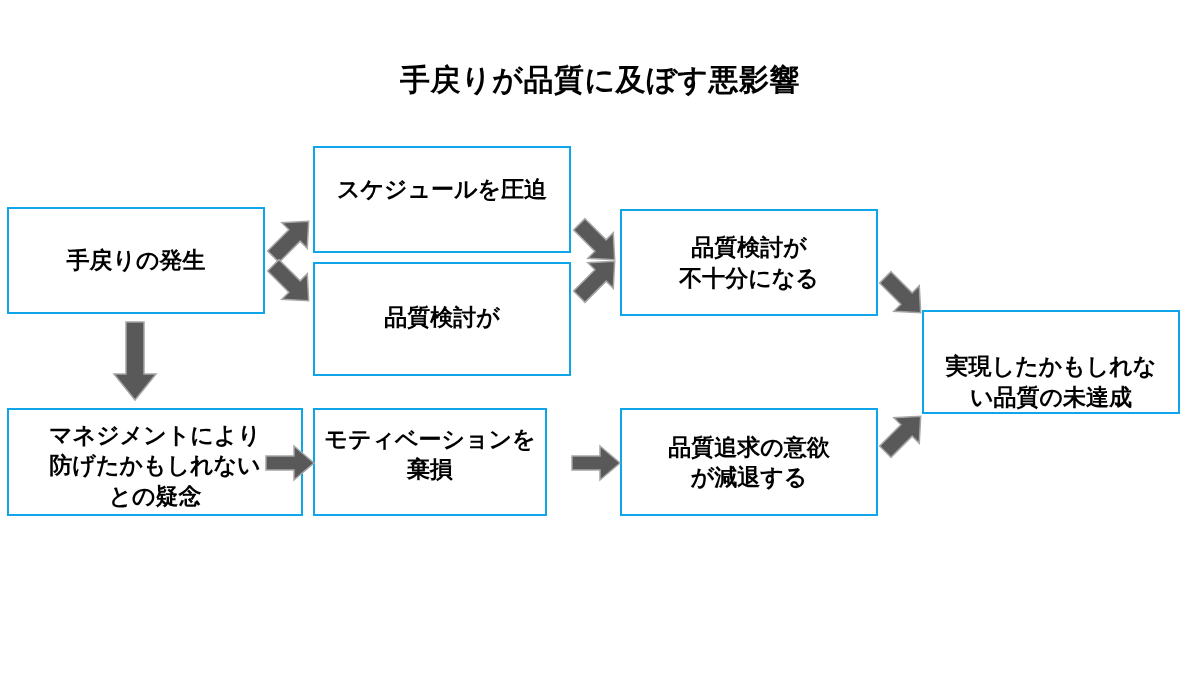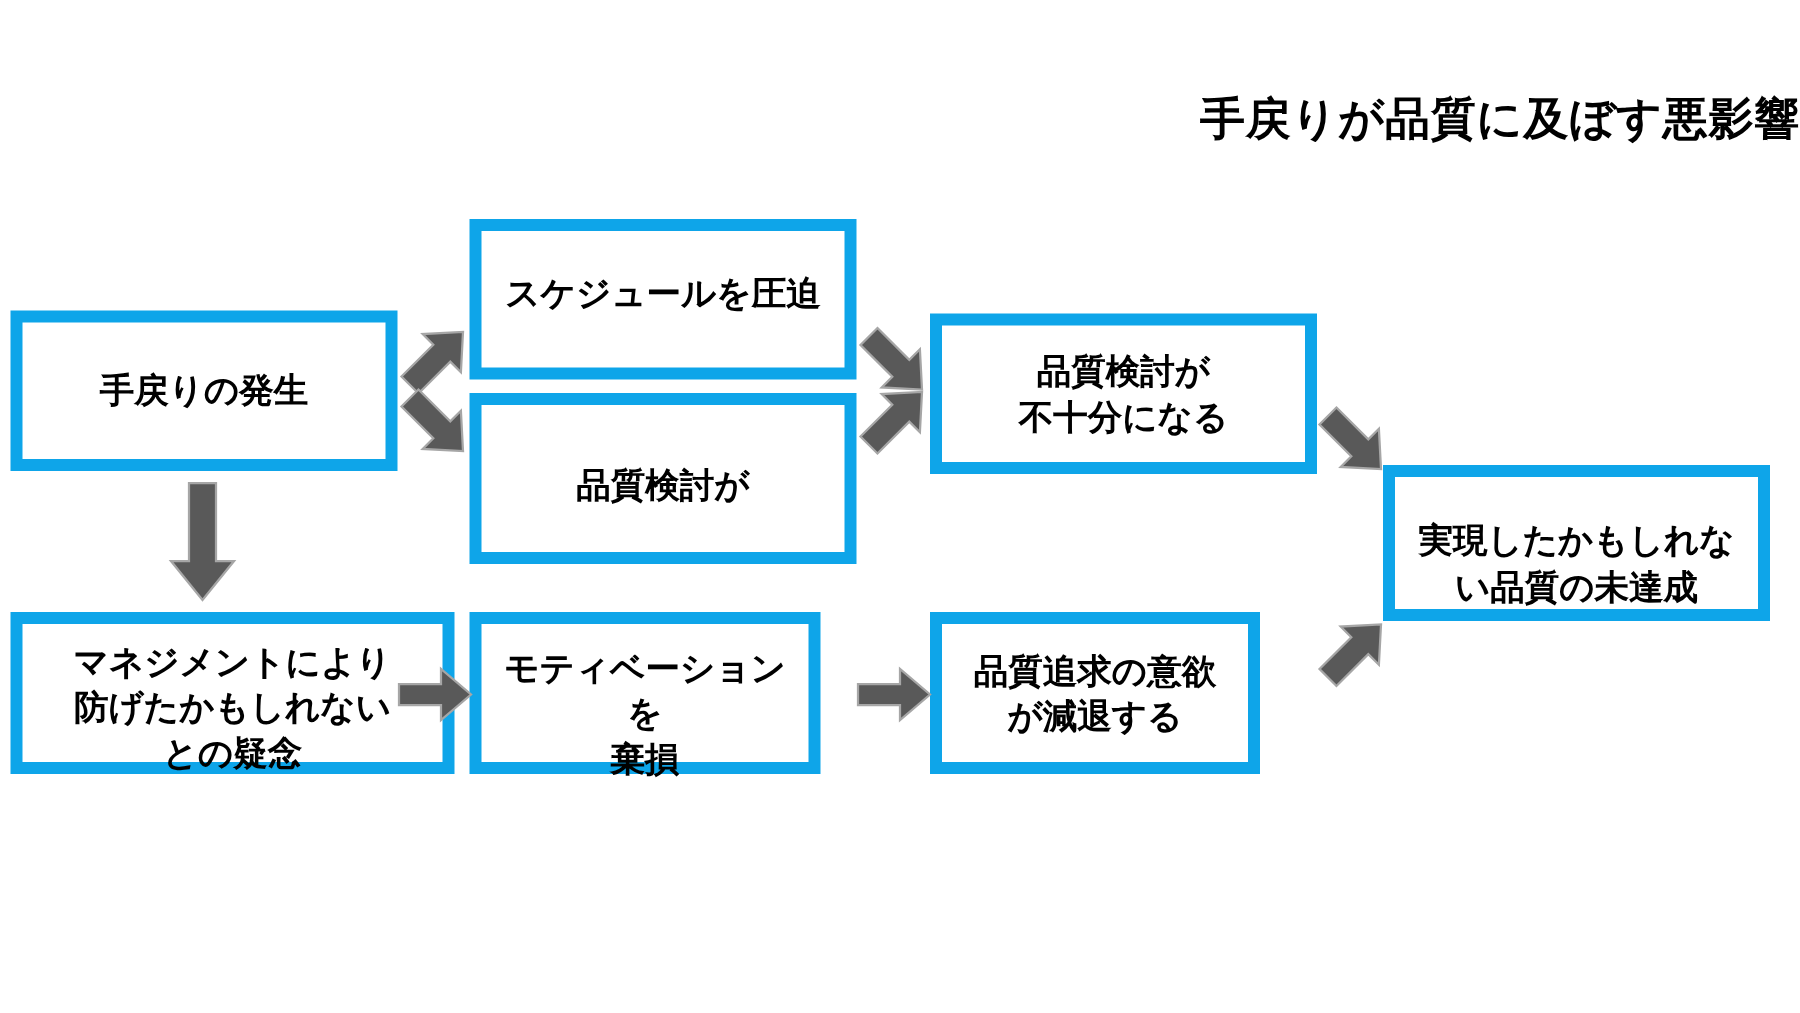--- a/index.html
+++ b/index.html
@@ -16,33 +16,33 @@
     width: 1200px;
     height: 675px;
     background: #ffffff;
     overflow: hidden;
   }
   #slide-title {
     position: absolute;
     left: 0;
     top: 62px;
     width: 1200px;
-    text-align: right;
+    text-align: center;
     font-size: 30px;
     font-weight: bold;
     color: #000000;
     letter-spacing: 0.5px;
     line-height: 1.2;
     white-space: nowrap;
   }
   .node {
     position: absolute;
     box-sizing: border-box;
     background: #ffffff;
-    border: 8px solid #0ea5e9;
+    border: 2px solid #0ea5e9;
     color: #000000;
     font-weight: bold;
     font-size: 23px;
     line-height: 1.32;
     text-align: center;
     display: flex;
     justify-content: center;
     padding: 0 6px;
   }
   .node .txt {
@@ -55,21 +55,21 @@
   .v-top    { align-items: flex-start; }
 
   
   #node-rework      { left: 7px;   top: 207px; width: 258px; height: 107px; }
   #node-schedule    { left: 313px; top: 146px; width: 258px; height: 107px; }
   #node-cost        { left: 313px; top: 262px; width: 258px; height: 114px; }
   #node-quality     { left: 620px; top: 209px; width: 258px; height: 107px; }
   #node-unrealized  { left: 922px; top: 310px; width: 258px; height: 104px; align-items: flex-end; }
   #node-doubt       { left: 7px;   top: 408px; width: 296px; height: 108px; }
   #node-motivation  { left: 313px; top: 408px; width: 234px; height: 108px; }
-  #node-pursuit     { left: 620px; top: 408px; width: 220px; height: 108px; }
+  #node-pursuit     { left: 620px; top: 408px; width: 258px; height: 108px; }
 
   #node-schedule .txt { padding-top: 26px; }
   #node-cost .txt     { padding-top: 38px; }
   #node-motivation .txt { padding-top: 14px; }
   #node-doubt .txt      { padding-top: 10px; }
 
   .arrow {
     position: absolute;
   }
   .arrow svg { display: block; overflow: visible; }

